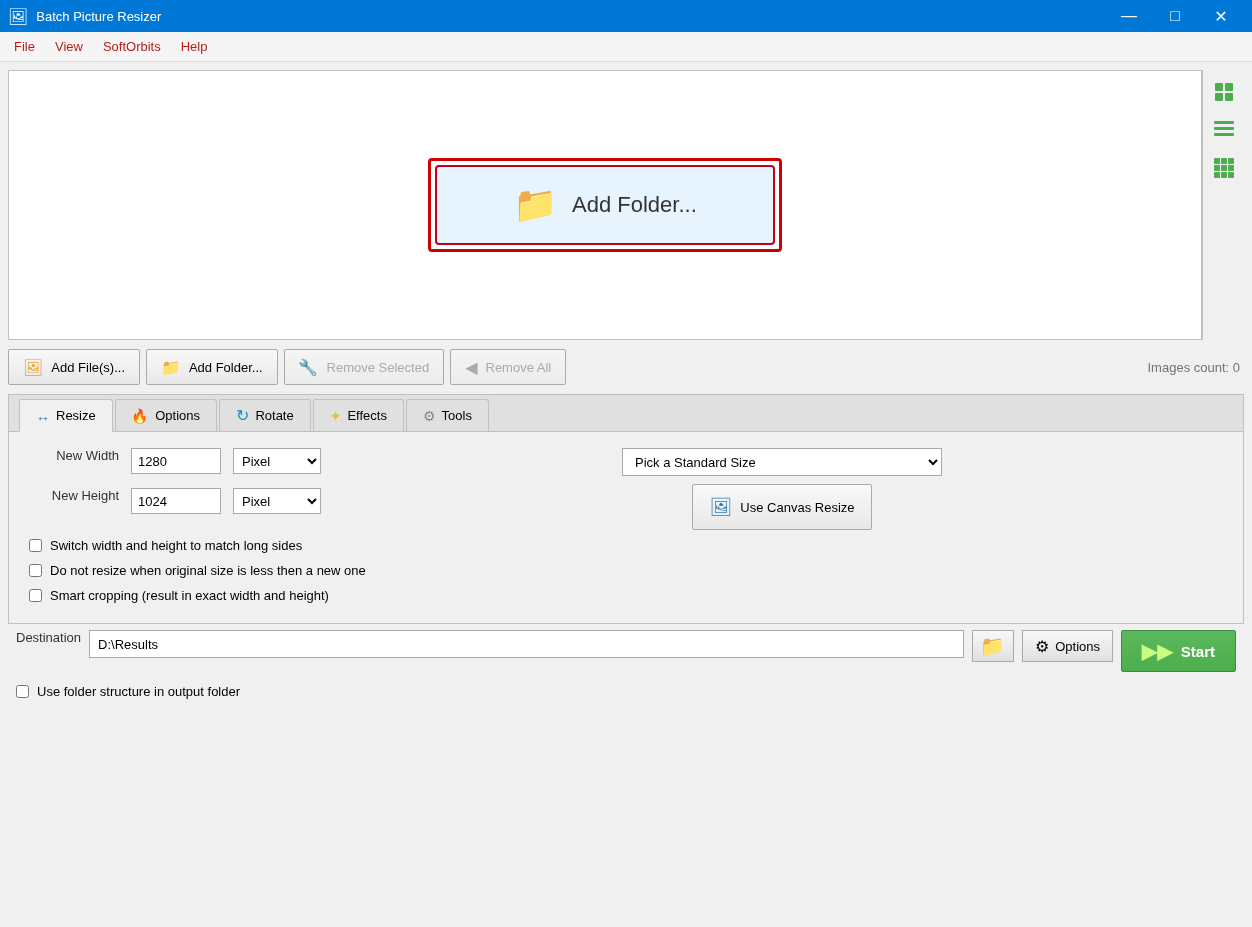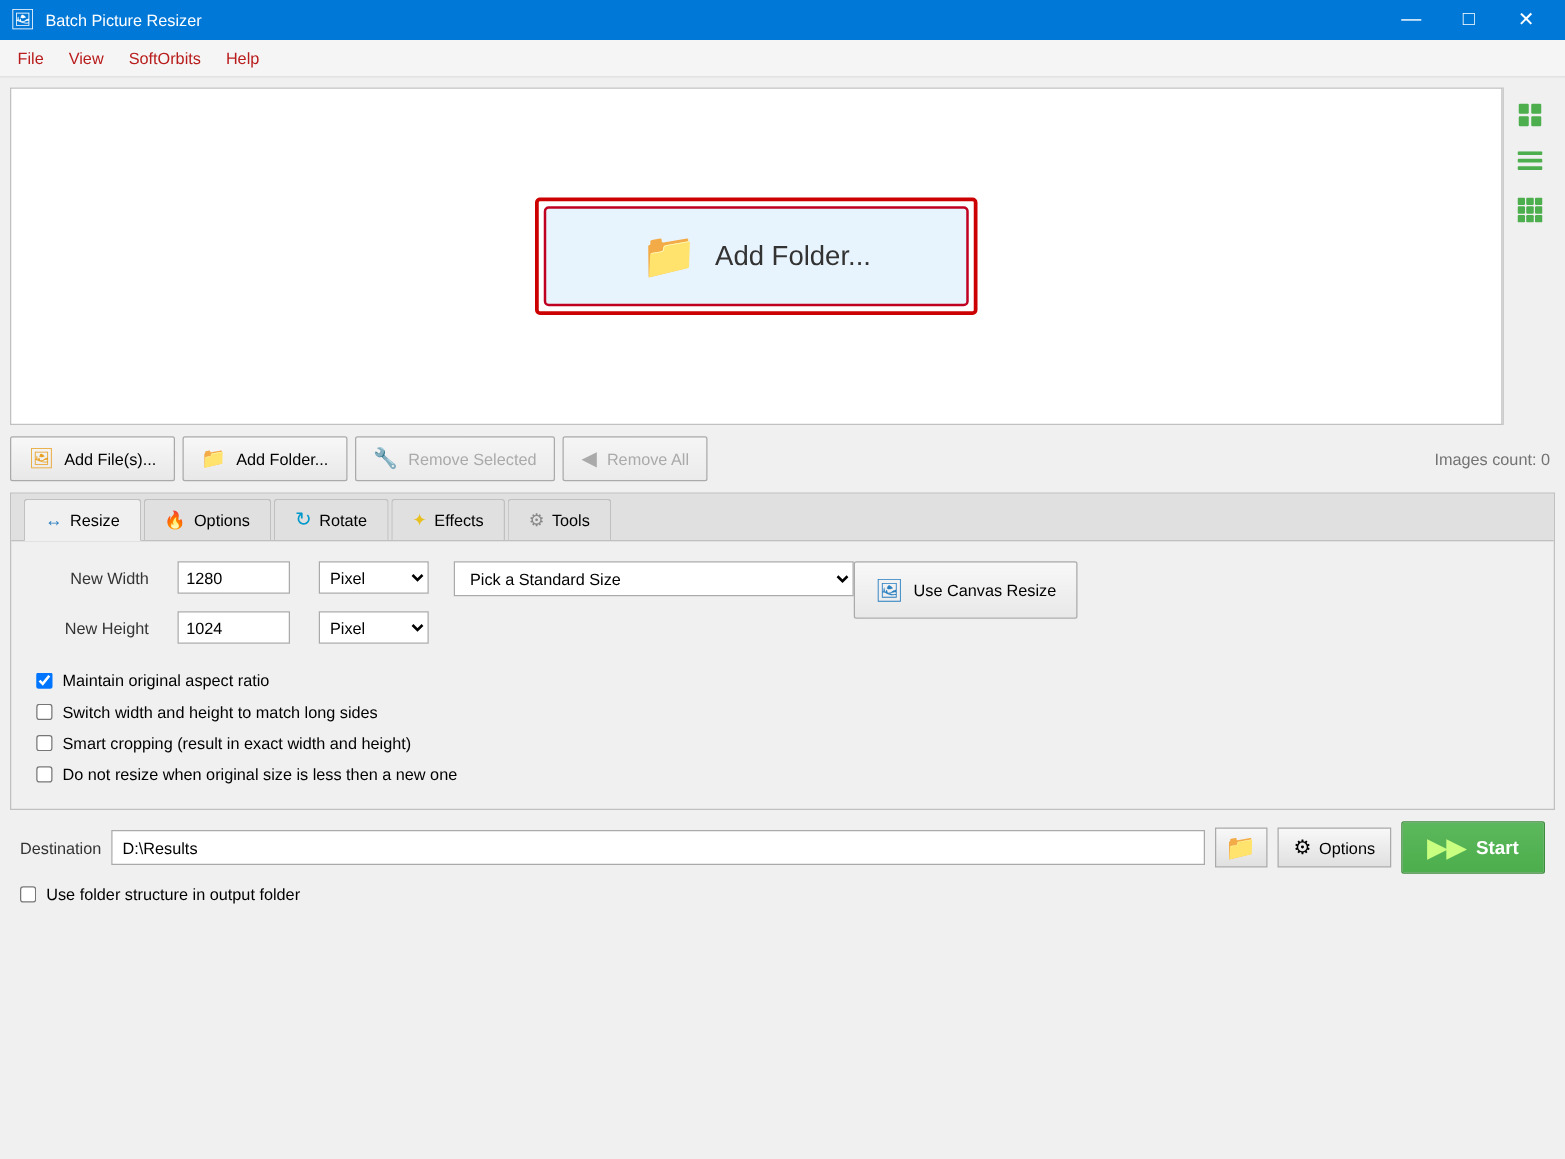--- a/index.html
+++ b/index.html
@@ -165,22 +165,21 @@
     }
     .tab-item.active {
       background: #f0f0f0;
       border-bottom: 1px solid #f0f0f0;
       margin-bottom: -1px;
     }
 
     
     .form-row {
       display: flex;
-      align-items: center;
-      gap: 23px;
+      gap: 12px;
       margin-bottom: 14px;
     }
 
     .form-label {
       font-size: 13px;
       color: #333;
       width: 90px;
       text-align: right;
     }
 
@@ -232,21 +231,20 @@
       align-items: center;
       gap: 8px;
       padding: 0 16px;
       font-size: 13px;
       border-radius: 2px;
     }
 
     
     .bottom-row {
       display: flex;
-      align-items: center;
       gap: 8px;
       height: 48px;
       padding: 0 8px;
     }
 
     .destination-label {
       font-size: 13px;
       color: #333;
       white-space: nowrap;
     }
@@ -308,21 +306,21 @@
       padding: 16px 20px 10px 20px;
     }
 
     .row-with-standard {
       display: flex;
       align-items: flex-start;
       gap: 20px;
     }
 
     .left-form { flex: 0 0 auto; }
-    .right-form { flex: 1; display: flex; align-items: flex-start; }
+    .right-form { flex: 1; display: flex; flex-direction: column; align-items: center; }
   </style>
 </head>
 <body>
 
 <div class="title-bar">
   <div class="title-bar-left">
     <span style="font-size:16px;">🖼</span>
     <span>Batch Picture Resizer</span>
   </div>
   <div class="title-bar-controls">
@@ -467,35 +465,31 @@
           </div>
           <button class="canvas-resize-btn">
             <span style="font-size:18px; color:#2a7fc1;">🖼</span>
             <span>Use Canvas Resize</span>
           </button>
         </div>
       </div>
 
       <div class="checkboxes-section">
         <div class="checkbox-row">
-          <input type="checkbox" checked="" id="chk-aspect" style="">
-          <label for="chk-aspect">Maintain original aspect ratio</label>
+          <input type="checkbox" id="chk-switch" style="">
+          <label for="chk-switch">Switch width and height to match long sides</label>
         </div>
         <div class="checkbox-row">
-          <input type="checkbox" id="chk-switch" style="">
-          <label for="chk-switch">Switch width and height to match long sides</label>
+          <input type="checkbox" id="chk-noresize" style="">
+          <label for="chk-noresize">Do not resize when original size is less then a new one</label>
         </div>
         <div class="checkbox-row">
           <input type="checkbox" id="chk-smart" style="">
           <label for="chk-smart">Smart cropping (result in exact width and height)</label>
         </div>
-        <div class="checkbox-row">
-          <input type="checkbox" id="chk-noresize" style="">
-          <label for="chk-noresize">Do not resize when original size is less then a new one</label>
-        </div>
       </div>
     </div>
   </div>
 
   <div class="bottom-row">
     <span class="destination-label">Destination</span>
     <input class="destination-input" type="text" value="D:\Results" style="">
     <button class="dest-browse-btn">
       <span style="color:#2a7fc1; font-size:20px;">📁</span>
     </button>

